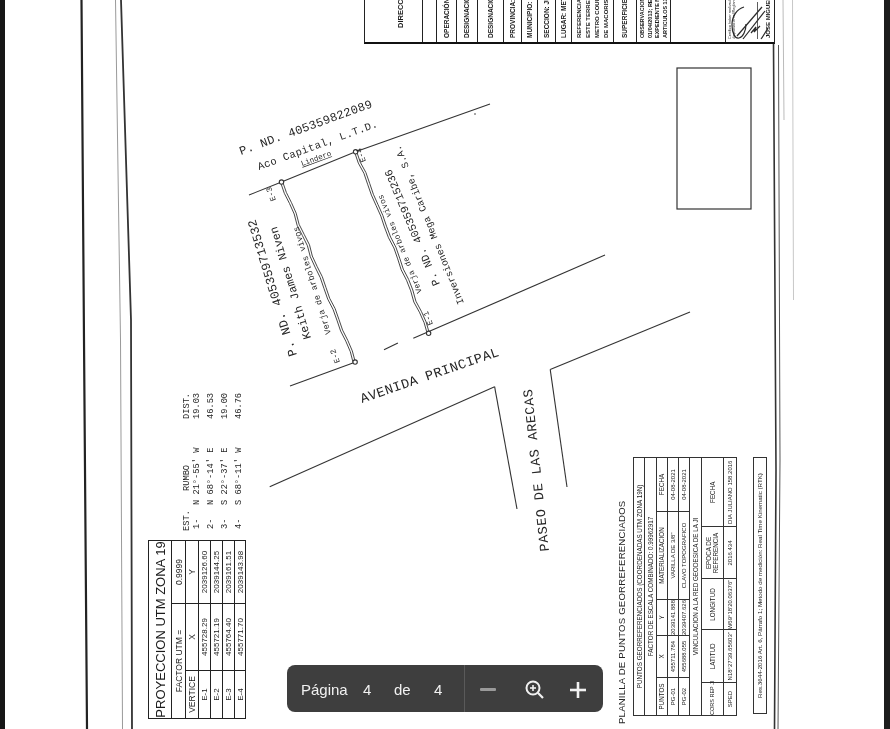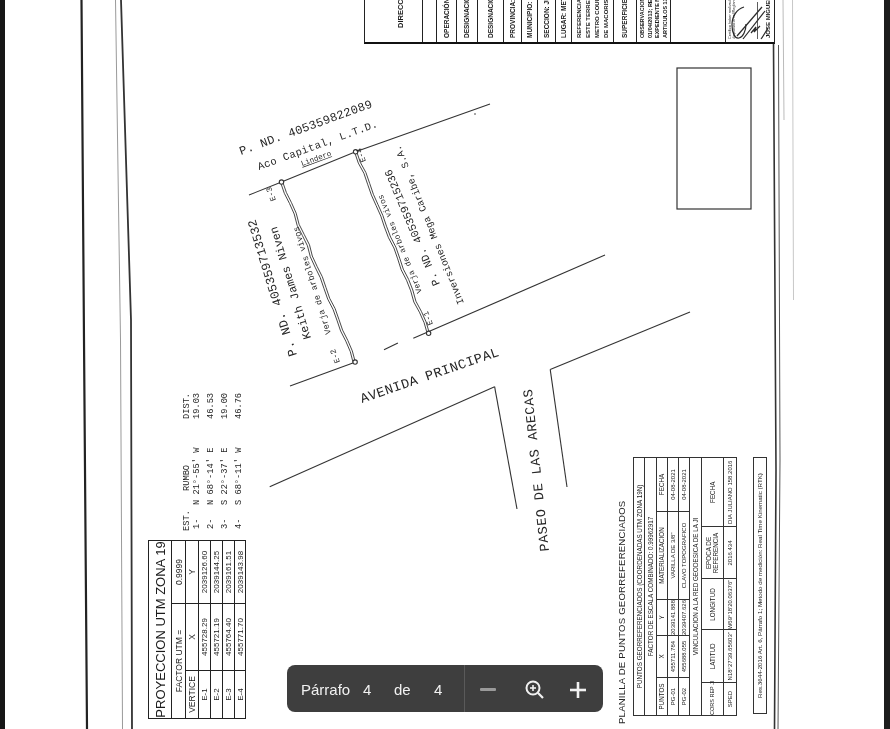--- a/index.html
+++ b/index.html
@@ -297,21 +297,21 @@
           <td style="border:1.2px solid #333;text-align:center;font-size:6px;padding:0">DIA JULIANO 158.2016</td>
         </tr>
   </tbody>
     </table>
 </div>
 
 <div class="rot" style="left:753px;top:459px;width:255px;height:12px;transform:translateY(255px) rotate(-90deg);border:1px solid #333;font-size:6.2px;color:#1a1a1a;text-align:center;line-height:11px;white-space:nowrap">Res.3644-2016 Art. 6, Párrafo 1; Metodo de medición: Real Time Kinematic (RTK)</div>
 
 <div class="abs" style="left:287px;top:665px;width:316px;height:47px;background:#3e3e3e;border-radius:8px;color:#f1f1f1;font-size:15px;">
 
-  <span class="abs" style="left:14px;top:16px">Párrafo</span>
+  <span class="abs" style="left:14px;top:16px">Página</span>
 
   <span class="abs" style="left:76px;top:16px">4</span>
 
   <span class="abs" style="left:107px;top:16px">de</span>
 
   <span class="abs" style="left:147px;top:16px">4</span>
 
   <div class="abs" style="left:177px;top:0;width:1px;height:47px;background:#5a5a5a"></div>
 
   <div class="abs" style="left:193px;top:23px;width:16px;height:2.5px;background:#9a9a9a;border-radius:1px"></div>

